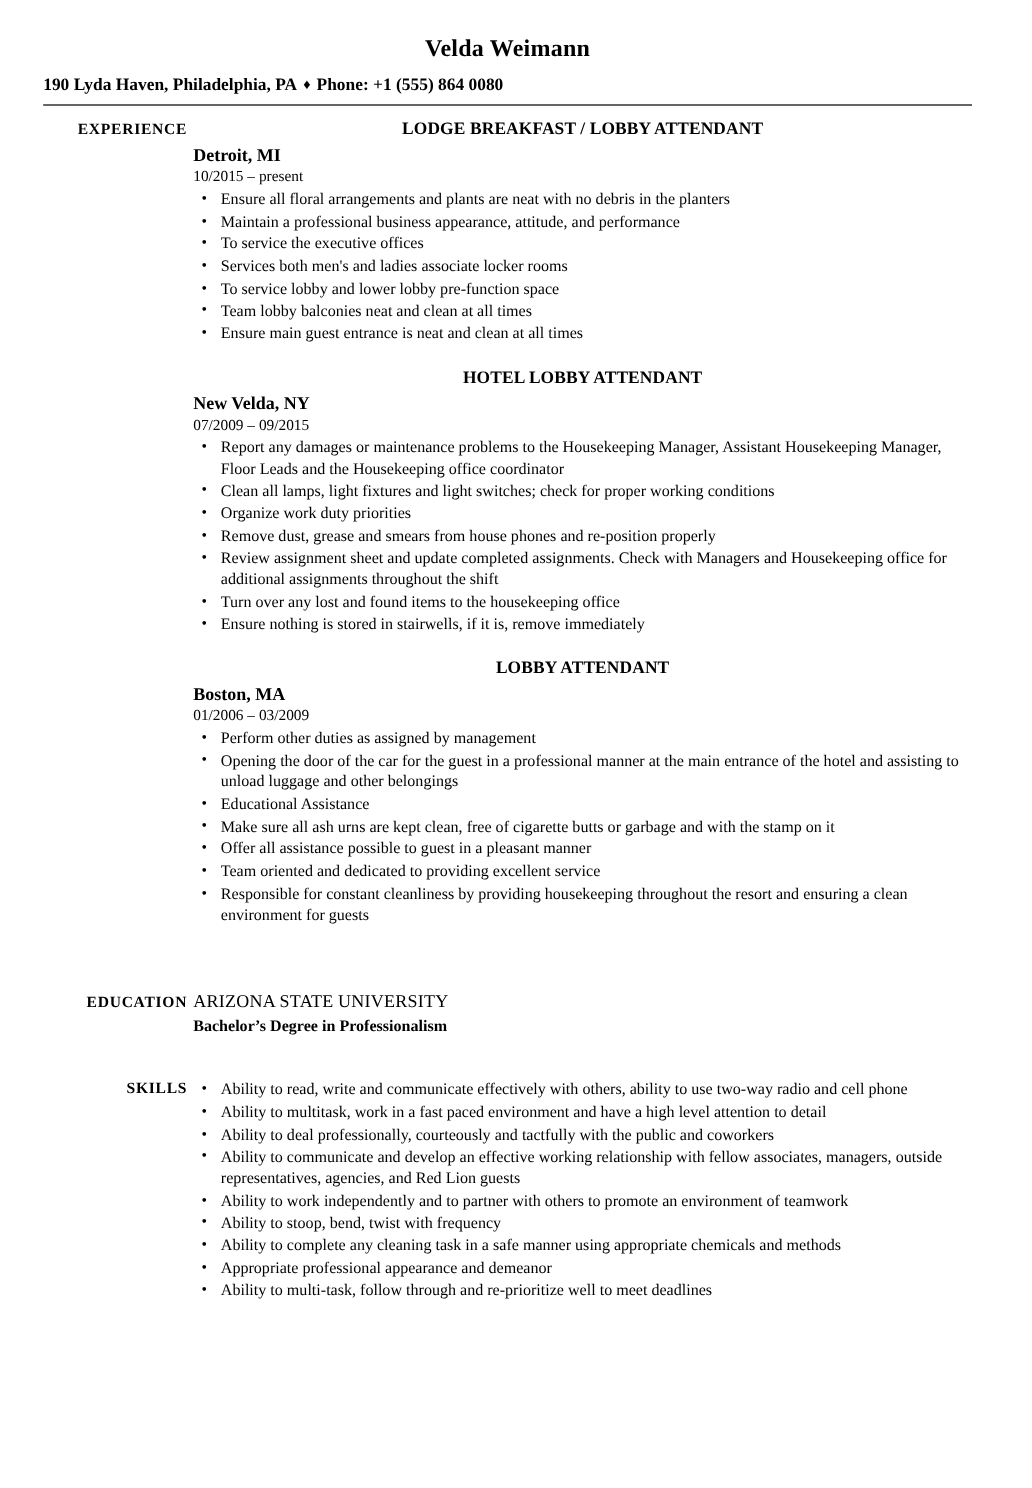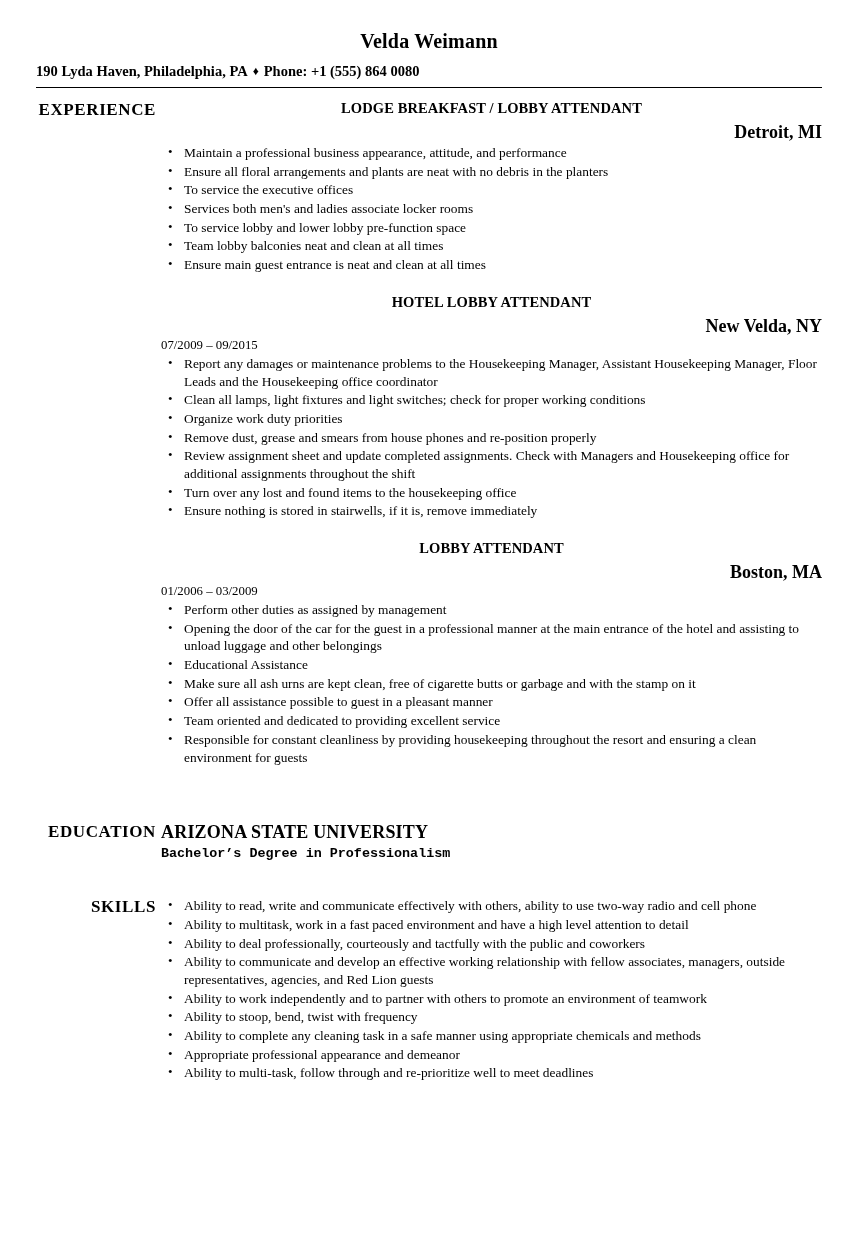--- a/index.html
+++ b/index.html
@@ -11,21 +11,21 @@
     width: 860px;
     height: 1240px;
     font-family: "Liberation Serif", "DejaVu Serif", serif;
     color: #000000;
     position: relative;
   }
   .page {
     width: 860px;
     height: 1088px;
     box-sizing: border-box;
-    padding: 22px 38px 0 36px;
+    padding: 22px 50px 0 36px;
     position: relative;
   }
   
   .resume-name {
     text-align: center;
     font-size: 20px;
     font-weight: bold;
     letter-spacing: 0.2px;
     margin: 8px 0 10px 0;
   }
@@ -50,43 +50,42 @@
     display: block;
     position: relative;
     margin-bottom: 4px;
   }
   .section-label {
     position: absolute;
     left: 0;
     top: 0;
     width: 120px;
     text-align: right;
-    font-size: 17px;
+    font-size: 13px;
     font-weight: bold;
     letter-spacing: 0.6px;
     font-family: "Liberation Serif", "DejaVu Serif", serif;
   }
   .section-body {
     margin-left: 125px;
   }
   .job {
     margin-bottom: 20px;
   }
   .job-title {
     font-size: 14.5px;
     font-weight: bold;
     margin: 0 0 5px 0;
     letter-spacing: 0.1px;
     text-align: center;
   }
   .job-location {
-    font-size: 18px;
+    font-size: 15px;
     font-weight: bold;
     margin: 0 0 1px 0;
-    text-align: right;
   }
   .job-dates {
     font-size: 12.8px;
     margin: 0 0 2px 0;
   }
   ul.bullets {
     list-style: none;
     margin: 0;
     padding: 0;
   }
@@ -98,30 +97,29 @@
     margin-bottom: 1px;
   }
   ul.bullets li:before {
     content: "\2022";
     position: absolute;
     left: 7px;
     top: -1px;
     font-size: 13px;
   }
   .edu-school {
-    font-size: 18px;
-    font-weight: bold;
+    font-size: 15px;
+    font-weight: normal;
     letter-spacing: 0.2px;
     margin: 0 0 3px 0;
   }
   .edu-degree {
     font-size: 13.4px;
     font-weight: bold;
     margin: 0;
-    font-family: Liberation Mono, monospace;
   }
   .spacer-edu { height: 36px; }
   .skills-list li { margin-bottom: 2px; }
 </style>
 </head>
 <body>
 
 <div class="page">
 
   <div class="resume-name">Velda Weimann</div>
@@ -132,23 +130,24 @@
 
   <hr class="rule">
 
   <div class="section">
     <div class="section-label">EXPERIENCE</div>
     <div class="section-body">
 
       <div class="job">
         <div class="job-title">LODGE BREAKFAST / LOBBY ATTENDANT</div>
         <div class="job-location">Detroit, MI</div>
+        <div class="job-dates">10/2015 – present</div>
         <ul class="bullets">
+          <li>Ensure all floral arrangements and plants are neat with no debris in the planters</li>
           <li>Maintain a professional business appearance, attitude, and performance</li>
-          <li>Ensure all floral arrangements and plants are neat with no debris in the planters</li>
           <li>To service the executive offices</li>
           <li>Services both men's and ladies associate locker rooms</li>
           <li>To service lobby and lower lobby pre-function space</li>
           <li>Team lobby balconies neat and clean at all times</li>
           <li>Ensure main guest entrance is neat and clean at all times</li>
         </ul>
       </div>
 
       <div class="job">
         <div class="job-title">HOTEL LOBBY ATTENDANT</div>

